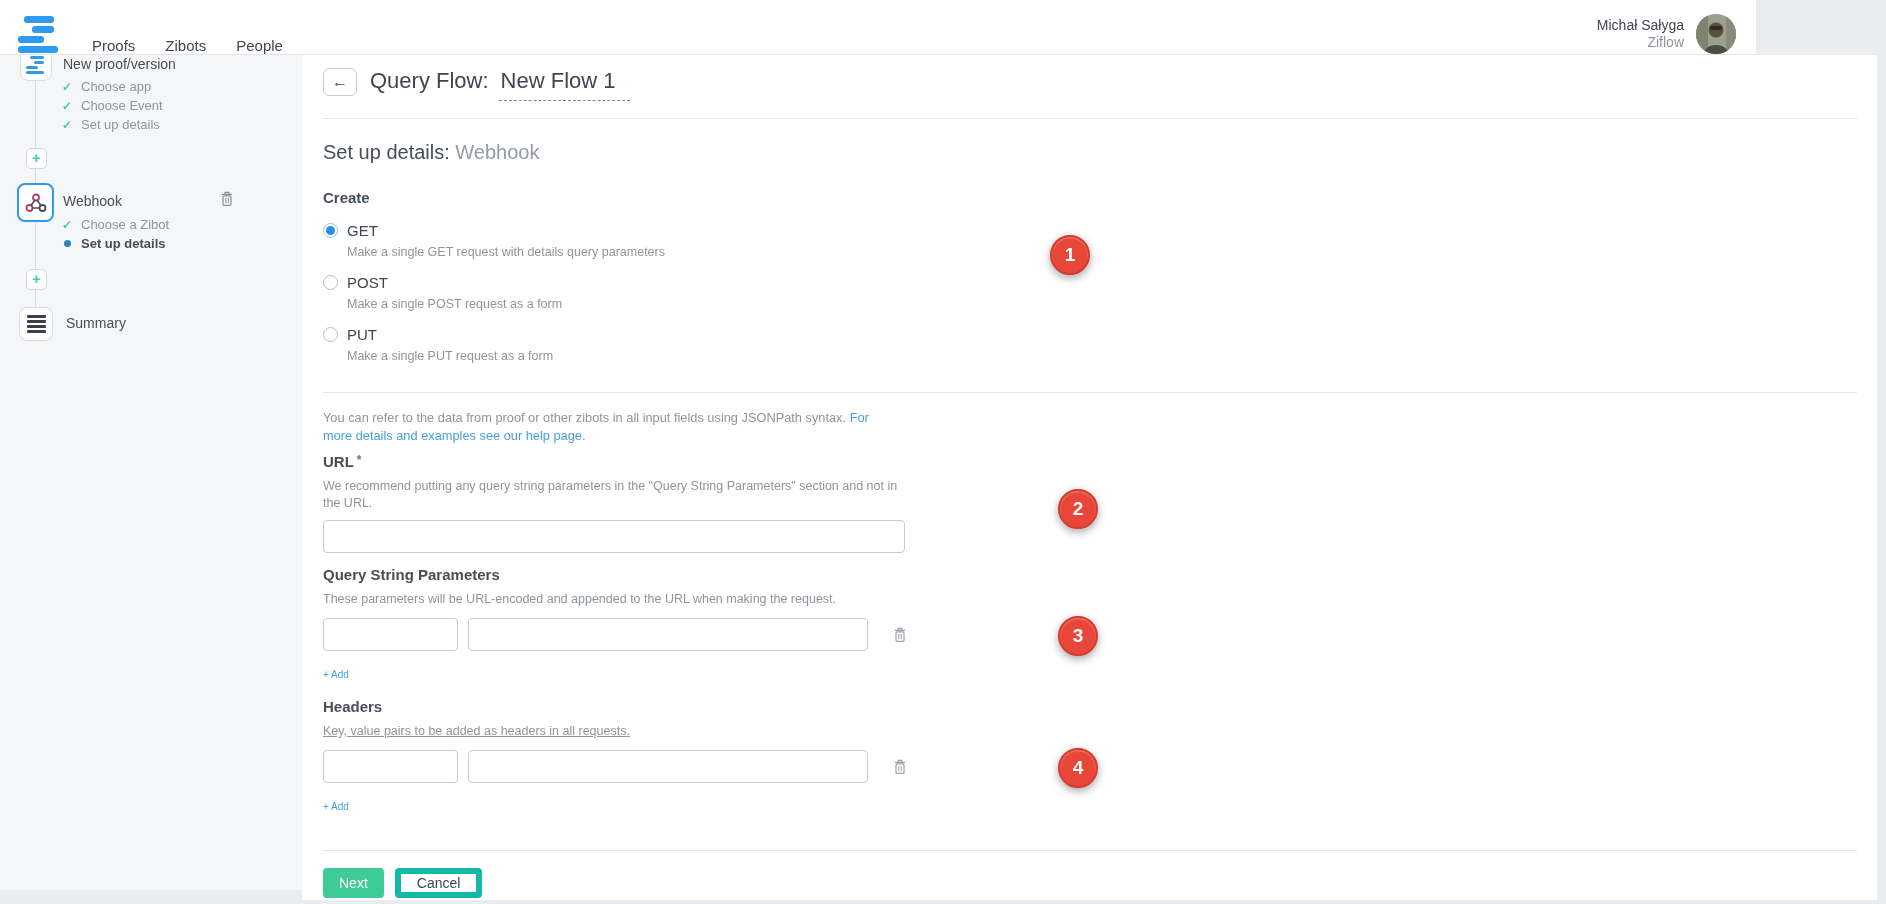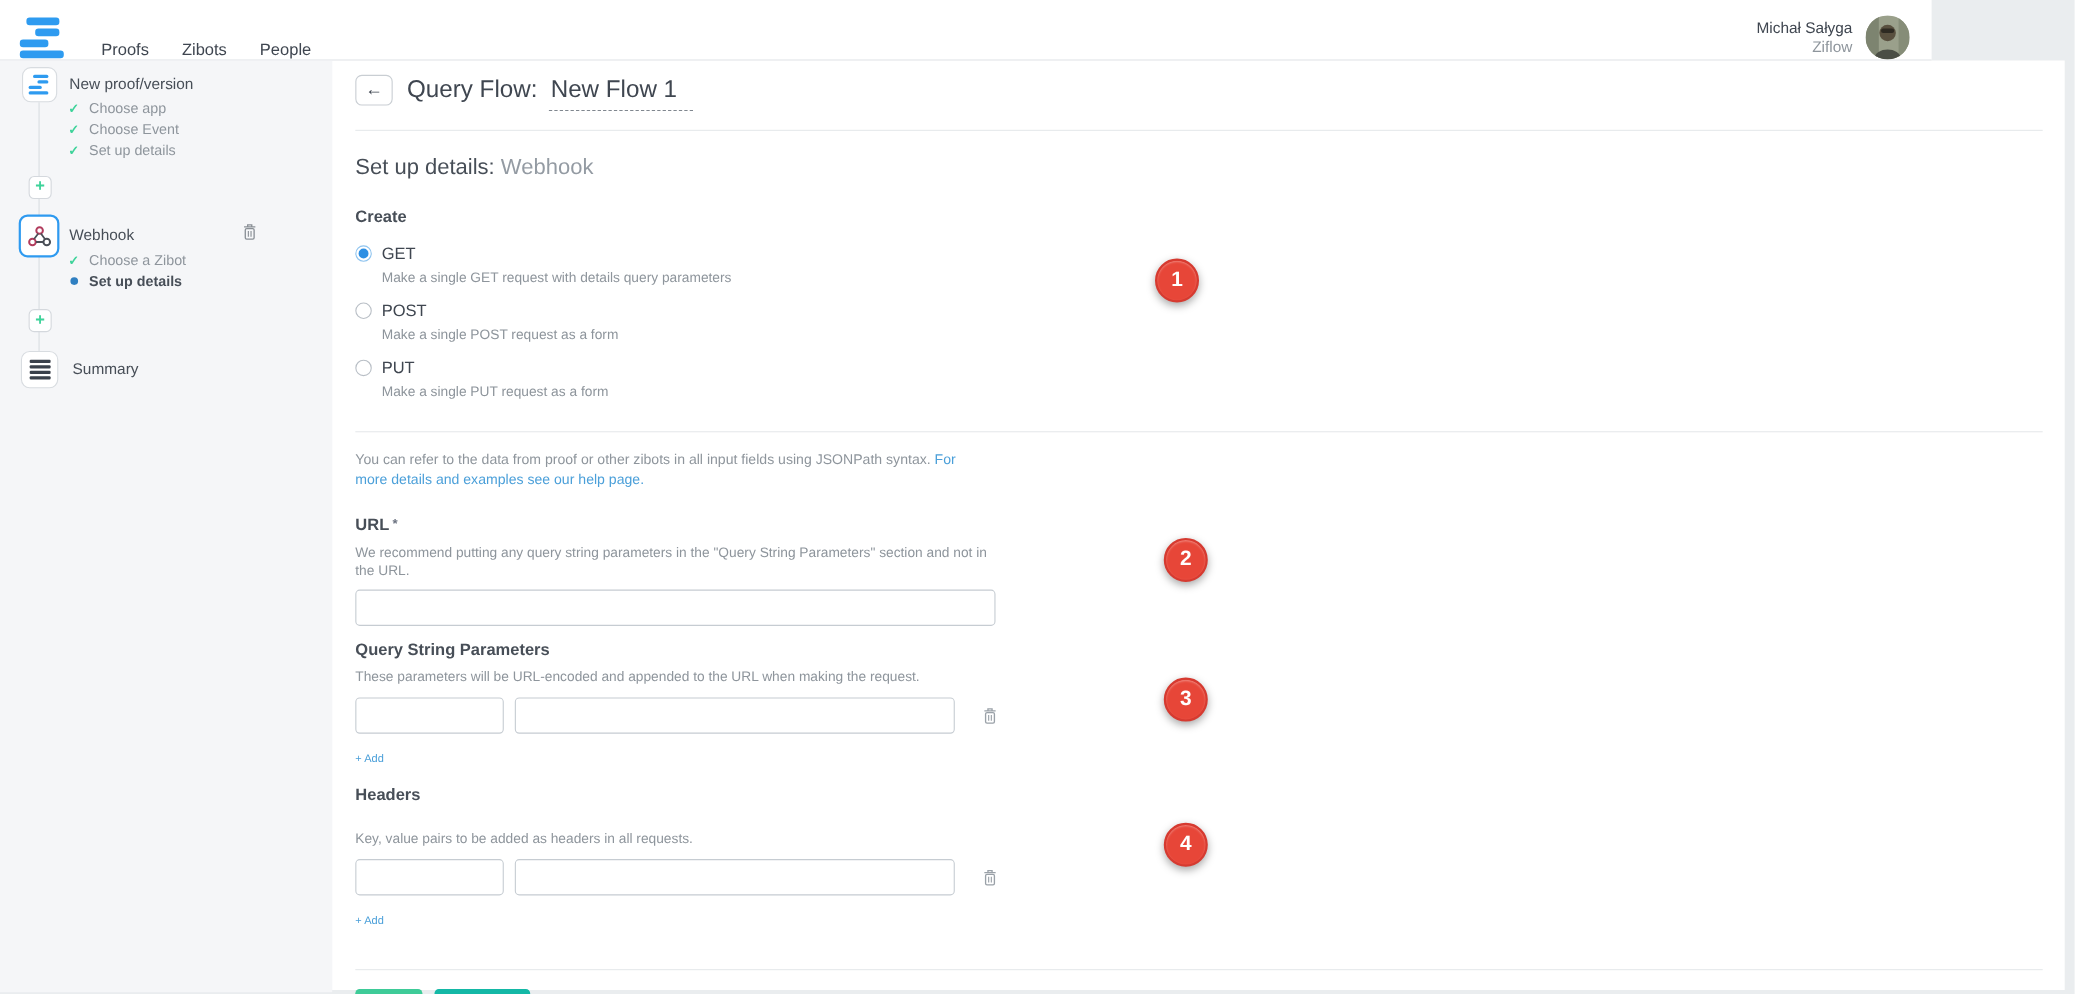--- a/index.html
+++ b/index.html
@@ -26,21 +26,21 @@
   .nav { display:flex; gap:30px; margin-left:34px; font-size:15px; color:#3f4650; }
   .nav-item { cursor:pointer; }
   .top-right { margin-left:auto; display:flex; align-items:center; gap:12px; }
   .user-text { text-align:right; line-height:1.25; }
   .user-name { font-size:14px; color:#3f4650; }
   .user-org  { font-size:14px; color:#8e959c; }
   .avatar { width:40px; height:40px; border-radius:50%; overflow:hidden; background:#c6cabe; cursor:pointer; }
 
   
   .sidebar {
-    position:absolute; left:0; top:53px; width:302px; height:849px;
+    position:absolute; left:0; top:41px; width:302px; height:849px;
     background:#f5f6f8;
   }
   .vline { position:absolute; left:35px; top:40px; width:1px; height:226px; background:#d9dde2; }
   .nbox {
     position:absolute; background:#fff; border:1px solid #d8dce0; border-radius:8px;
     display:flex; align-items:center; justify-content:center; cursor:pointer;
   }
   .nbox.selected { border:2px solid #2e9af0; }
   #node1-box { left:20px; top:8px;   width:32px; height:32px; }
   #node2-box { left:17px; top:142px; width:37px; height:39px; }
@@ -108,33 +108,33 @@
     display:flex; align-items:center; justify-content:center; flex:0 0 auto;
   }
   .radio.checked { border-color:#8fc4ef; }
   .radio.checked::after { content:""; width:9px; height:9px; border-radius:50%; background:#2d8fe3; }
   .opt-label { font-size:15px; color:#3f4650; }
   .opt-desc { margin:5px 0 0 24px; }
 
   .note { margin-top:16px; max-width:578px; font-size:12.8px; line-height:18px; color:#8e959c; }
   .link { color:#4a9fd9; cursor:pointer; }
 
-  .h-url { margin-top:24px; }
+  .h-url { margin-top:8px; }
   .req { font-size:12px; color:#6b7280; margin-left:3px; vertical-align:top; }
   .url-desc { margin-top:8px; max-width:575px; }
   .ti { border:1px solid #c6ccd2; border-radius:4px; height:33px; background:#fff; font-size:14px; padding:0 8px; color:#3f4650; }
   .url-input { margin-top:8px; width:582px; display:block; }
   .h-qsp { margin-top:13px; }
   .kv-row { margin-top:10px; display:flex; align-items:center; }
   .key-input { width:135px; }
   .val-input { width:400px; margin-left:10px; }
   .row-trash { margin-left:25px; background:none; border:none; cursor:pointer; padding:0; line-height:0; }
   .add-link { margin-top:18px; font-size:10px; color:#4a9fd9; cursor:pointer; display:inline-block; }
   .h-headers { margin-top:16px; }
-  .hdr-desc { margin-top:23px; }
+  .hdr-desc { margin-top:8px;text-decoration:underline; }
   .qsp-desc { margin-top:8px; }
 
   .btn-row { margin-top:17px; display:flex; gap:11px; }
   .btn { height:30px; border-radius:4px; font-size:14px; cursor:pointer; border:none; padding:0 16px;
          font-family:"Liberation Sans", sans-serif; }
   .btn-next { background:#3ecb98; color:#fff; }
   .btn-cancel { background:#fff; color:#3f4650; border:6px solid #14b8a6; }
 
   
   .marker {

